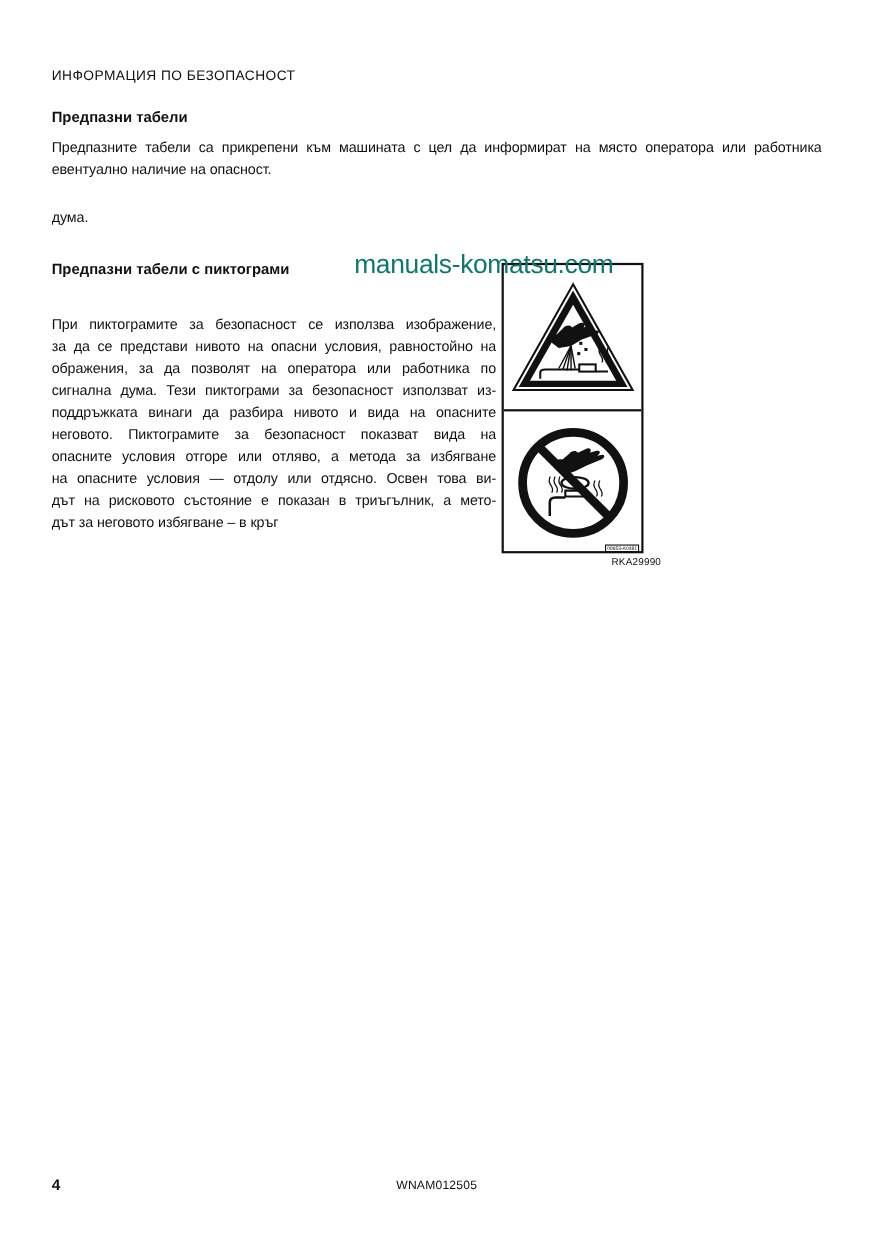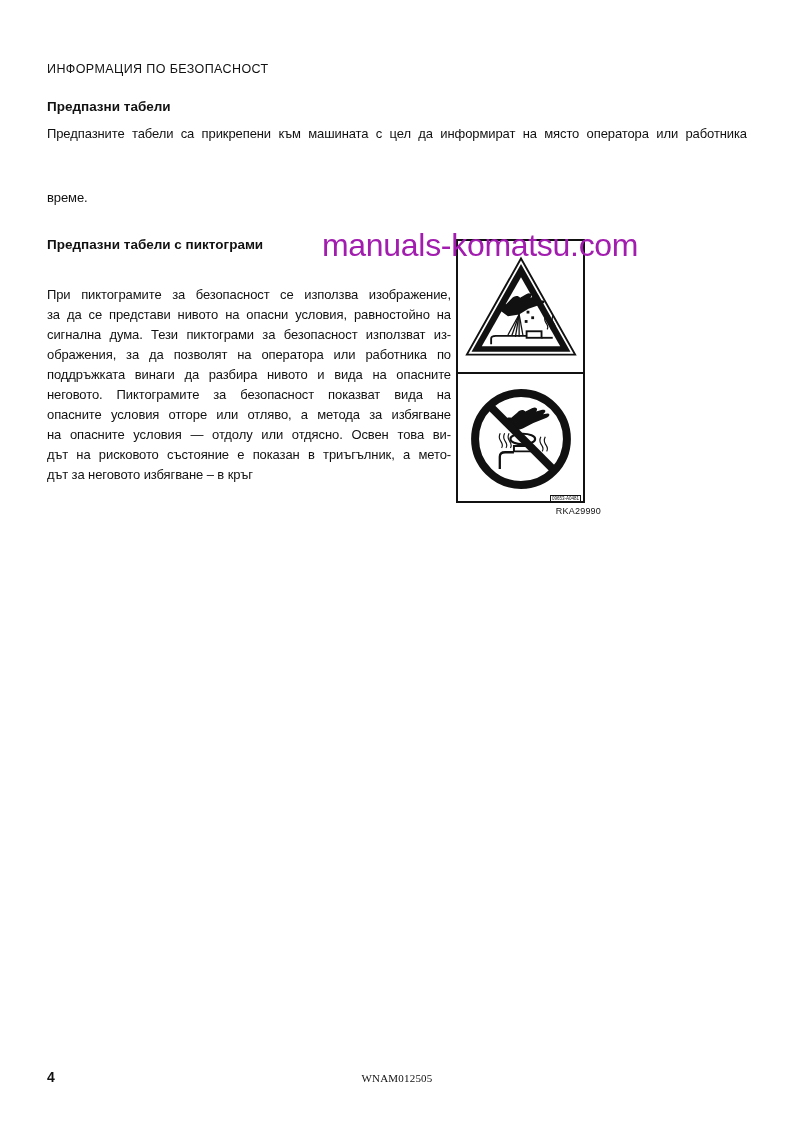--- a/index.html
+++ b/index.html
@@ -14,59 +14,60 @@
   .para{left:47px;}
   .para .jline{
     font-size:13px;line-height:20px;letter-spacing:-.1px;
     text-align:justify;text-align-last:justify;
     overflow:hidden;white-space:nowrap;height:20px;
   }
   .para .jline.last{text-align-last:left;}
   .p-wide{width:700px;}
   .p-narrow{width:404px;}
   .watermark{
-    left:322px;top:227px;font-size:32px;color:#a21caf;
+    left:322px;top:227px;font-size:24px;color:#0f766e;
     letter-spacing:-.3px;z-index:5;white-space:nowrap;text-align:right;
   }
   .figbox{
     left:456px;top:239px;width:129px;height:264px;
     border:2px solid #111;box-sizing:border-box;background:#fff;z-index:2;
   }
   .figcell{position:relative;width:100%;height:131px;display:flex;align-items:center;justify-content:center;}
   .figcell.bottom{border-top:2px solid #111;height:129px;}
   .partnum{
     position:absolute;right:2px;bottom:1px;font-size:4.5px;line-height:5px;
     letter-spacing:0;color:#111;border:0.5px solid #111;padding:0 1px;
   }
   .figcode{left:472px;top:506px;width:129px;text-align:right;font-size:9px;letter-spacing:.2px;}
   .footer-page{left:47px;top:1069px;font-weight:bold;font-size:14px;}
-  .footer-code{left:0;right:0;top:1072px;text-align:center;font-size:11px;letter-spacing:.2px;font-family:Liberation Serif, serif;}
+  .footer-code{left:0;right:0;top:1072px;text-align:center;font-size:11px;letter-spacing:.2px;}
 </style>
 </head>
 <body>
 
 <div class="abs doc-header">ИНФОРМАЦИЯ ПО БЕЗОПАСНОСТ</div>
 
 <div class="abs sec-title" style="top:99px;">Предпазни табели</div>
 
 <div class="abs para p-wide" style="top:124px;">
   <div class="jline">Предпазните табели са прикрепени към машината с цел да информират на място оператора или работника</div>
+  <div class="jline last">евентуално наличие на опасност.</div>
 </div>
 
 <div class="abs para p-wide" style="top:188px;">
-  <div class="jline last">време.</div>
+  <div class="jline last">дума.</div>
 </div>
 
 <div class="abs sec-title" style="top:237px;">Предпазни табели с пиктограми</div>
 
 <div class="abs para p-narrow" style="top:261px;margin-top:24px;">
   <div class="jline">При пиктограмите за безопасност се използва изображение,</div>
   <div class="jline">за да се представи нивото на опасни условия, равностойно на</div>
+  <div class="jline">ображения, за да позволят на оператора или работника по</div>
   <div class="jline">сигнална дума. Тези пиктограми за безопасност използват из-</div>
-  <div class="jline">ображения, за да позволят на оператора или работника по</div>
   <div class="jline">поддръжката винаги да разбира нивото и вида на опасните</div>
   <div class="jline">неговото. Пиктограмите за безопасност показват вида на</div>
   <div class="jline">опасните условия отгоре или отляво, а метода за избягване</div>
   <div class="jline">на опасните условия — отдолу или отдясно. Освен това ви-</div>
   <div class="jline">дът на рисковото състояние е показан в триъгълник, а мето-</div>
   <div class="jline last">дът за неговото избягване – в кръг</div>
 </div>
 
 <div class="abs watermark">manuals-komatsu.com</div>
 

